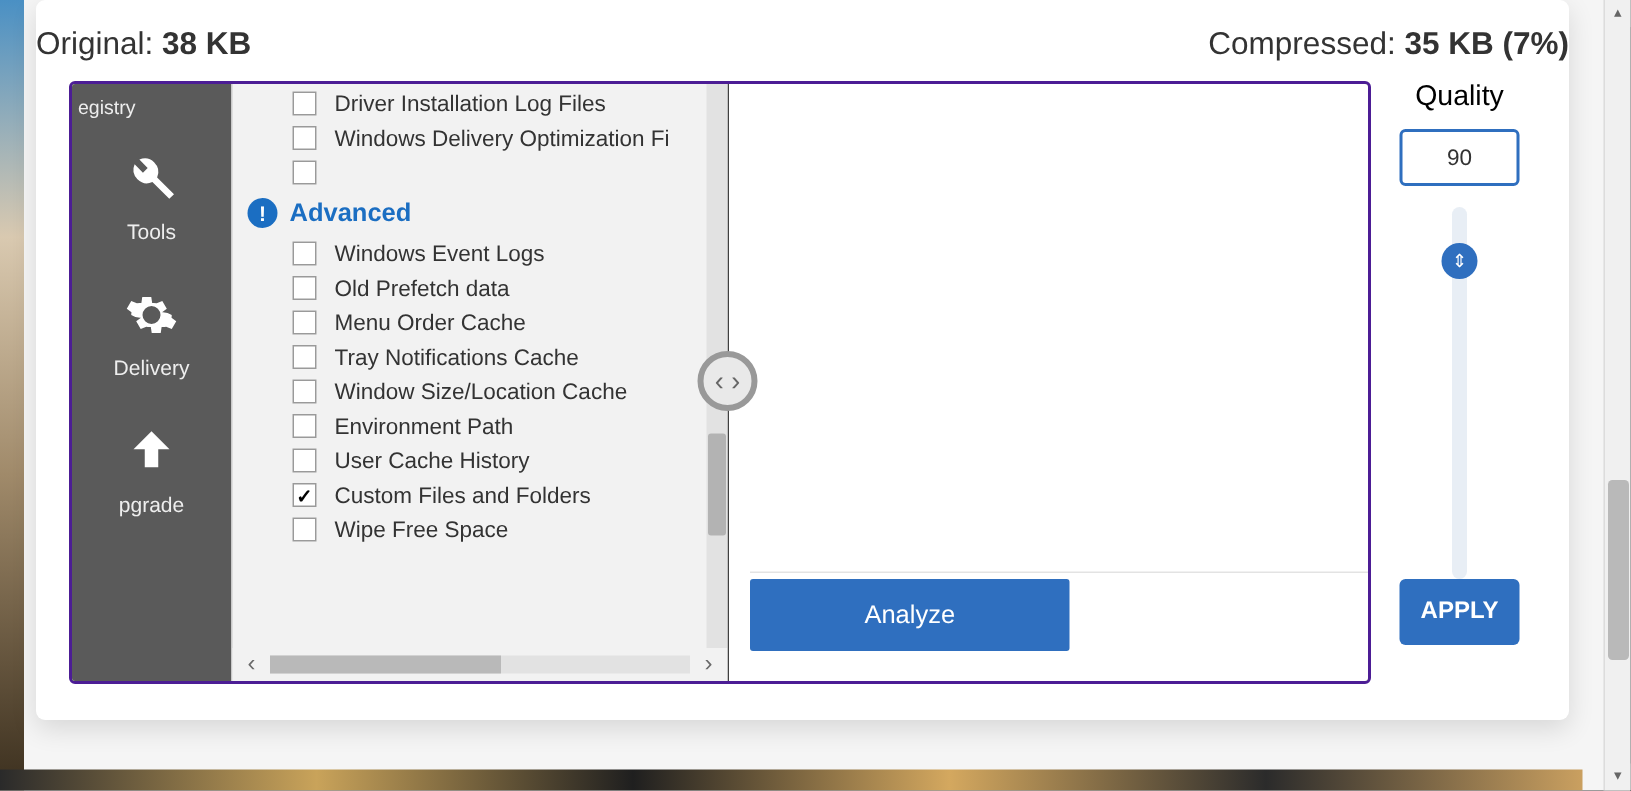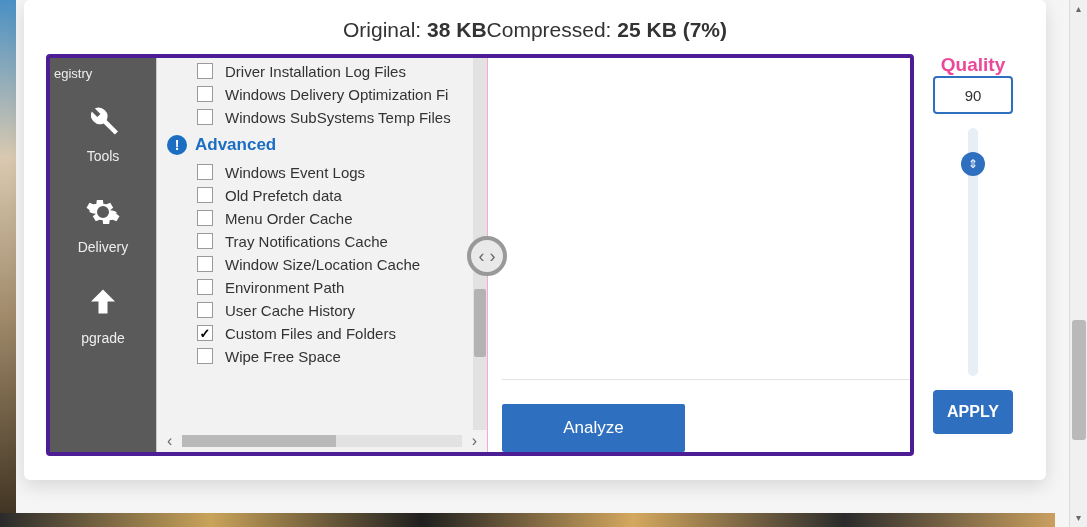--- a/index.html
+++ b/index.html
@@ -24,34 +24,34 @@
   .card {
     position: absolute;
     left: 24px; top: 0;
     width: 1022px; height: 480px;
     background: #fff;
     border-radius: 6px;
     box-shadow: 0 6px 18px rgba(0,0,0,0.12);
   }
   .stats {
     display: flex;
-    justify-content: center;
+    justify-content: space-between;
     padding: 18px 0 10px 0;
     font-size: 21px;
     color: #333;
   }
   .stats b { font-weight: 700; }
   .compare-area {
     position: absolute;
     left: 22px; top: 54px;
     width: 868px; height: 402px;
-    border: 4px solid #4c1d95;
+    border: 2px solid #4c1d95;
     border-radius: 4px;
     overflow: hidden;
-    background: #f9a8d4;
+    background: #404040;
   }
   .left-pane {
     position: absolute;
     left: 0; top: 0;
     width: 437px; height: 100%;
     background: #f9f9f9;
     overflow: hidden;
   }
   .right-pane {
     position: absolute;
@@ -151,22 +151,22 @@
   .tree-hscroll .track {
     flex: 1; height: 12px; background: #e2e2e2; position: relative;
   }
   .tree-hscroll .track .hthumb{
     position: absolute; left: 0; top: 0; height: 100%; width: 55%;
     background: #b9b9b9;
   }
   .tree-hscroll .arrow { font-size: 16px; cursor: default; }
   .analyze-btn {
     position: absolute;
-    left: 14px; bottom: 0;
-    width: 183px; height: 48px;
+    left: 14px; bottom: 20px;
+    width: 213px; height: 48px;
     background: #2f6fbf;
     color: #fff;
     border: none;
     font-size: 17px;
     border-radius: 2px;
   }
   .right-divider {
     position: absolute;
     left: 14px; right: 0; bottom: 72px;
     height: 1px; background: #e3e3e3;
@@ -182,21 +182,22 @@
     color: #666; font-size: 18px;
     z-index: 5;
   }
   .quality-panel {
     position: absolute;
     right: 30px; top: 54px;
     width: 86px; height: 402px;
     text-align: center;
   }
   .quality-panel h4 {
-    font-size: 19px; font-weight: 700; color: #ec4899;
+    font-size: 19px; font-weight: 400; color: #000000;
+    margin-bottom: 10px;
   }
   .quality-input {
     width: 80px; height: 38px;
     border: 2px solid #2f6fbf;
     border-radius: 4px;
     text-align: center;
     font-size: 15px;
     color: #333;
     outline: none;
   }
@@ -211,21 +212,20 @@
     position: absolute;
     left: -7px; top: 24px;
     width: 24px; height: 24px;
     background: #2f6fbf;
     border-radius: 50%;
     color: #fff;
     display: flex; align-items: center; justify-content: center;
     font-size: 12px;
   }
   .apply-btn {
-    margin-top: 14px;
     width: 80px; height: 44px;
     background: #2f6fbf;
     color: #fff;
     border: none;
     border-radius: 4px;
     font-size: 16px;
     font-weight: 700;
   }
   .page-vscroll {
     position: absolute;
@@ -254,21 +254,21 @@
 
 <div class="card">
 
   <div class="stats">
     <div>
       <span>Original:</span>
       <b>38 KB</b>
     </div>
     <div>
       <span>Compressed:</span>
-      <b>25 KB (7%)</b>
+      <b>35 KB (7%)</b>
     </div>
   </div>
 
   <div class="compare-area">
     <div class="left-pane">
 
       <div class="sidebar">
         <div class="nav-label-top">egistry</div>
         <div class="nav-item">
           <span class="icon">
@@ -301,21 +301,20 @@
             <div class="tree-row">
               <span class="cb"></span>
               <span>Driver Installation Log Files</span>
             </div>
             <div class="tree-row">
               <span class="cb"></span>
               <span>Windows Delivery Optimization Fi</span>
             </div>
             <div class="tree-row">
               <span class="cb"></span>
-              <span>Windows SubSystems Temp Files</span>
             </div>
           </div>
         <div class="tree-cat">
           <span class="cat-icon">!</span>
           <span>Advanced</span>
         </div>
         <div id="adv-items">
             <div class="tree-row">
               <span class="cb"></span>
               <span>Windows Event Logs</span>

